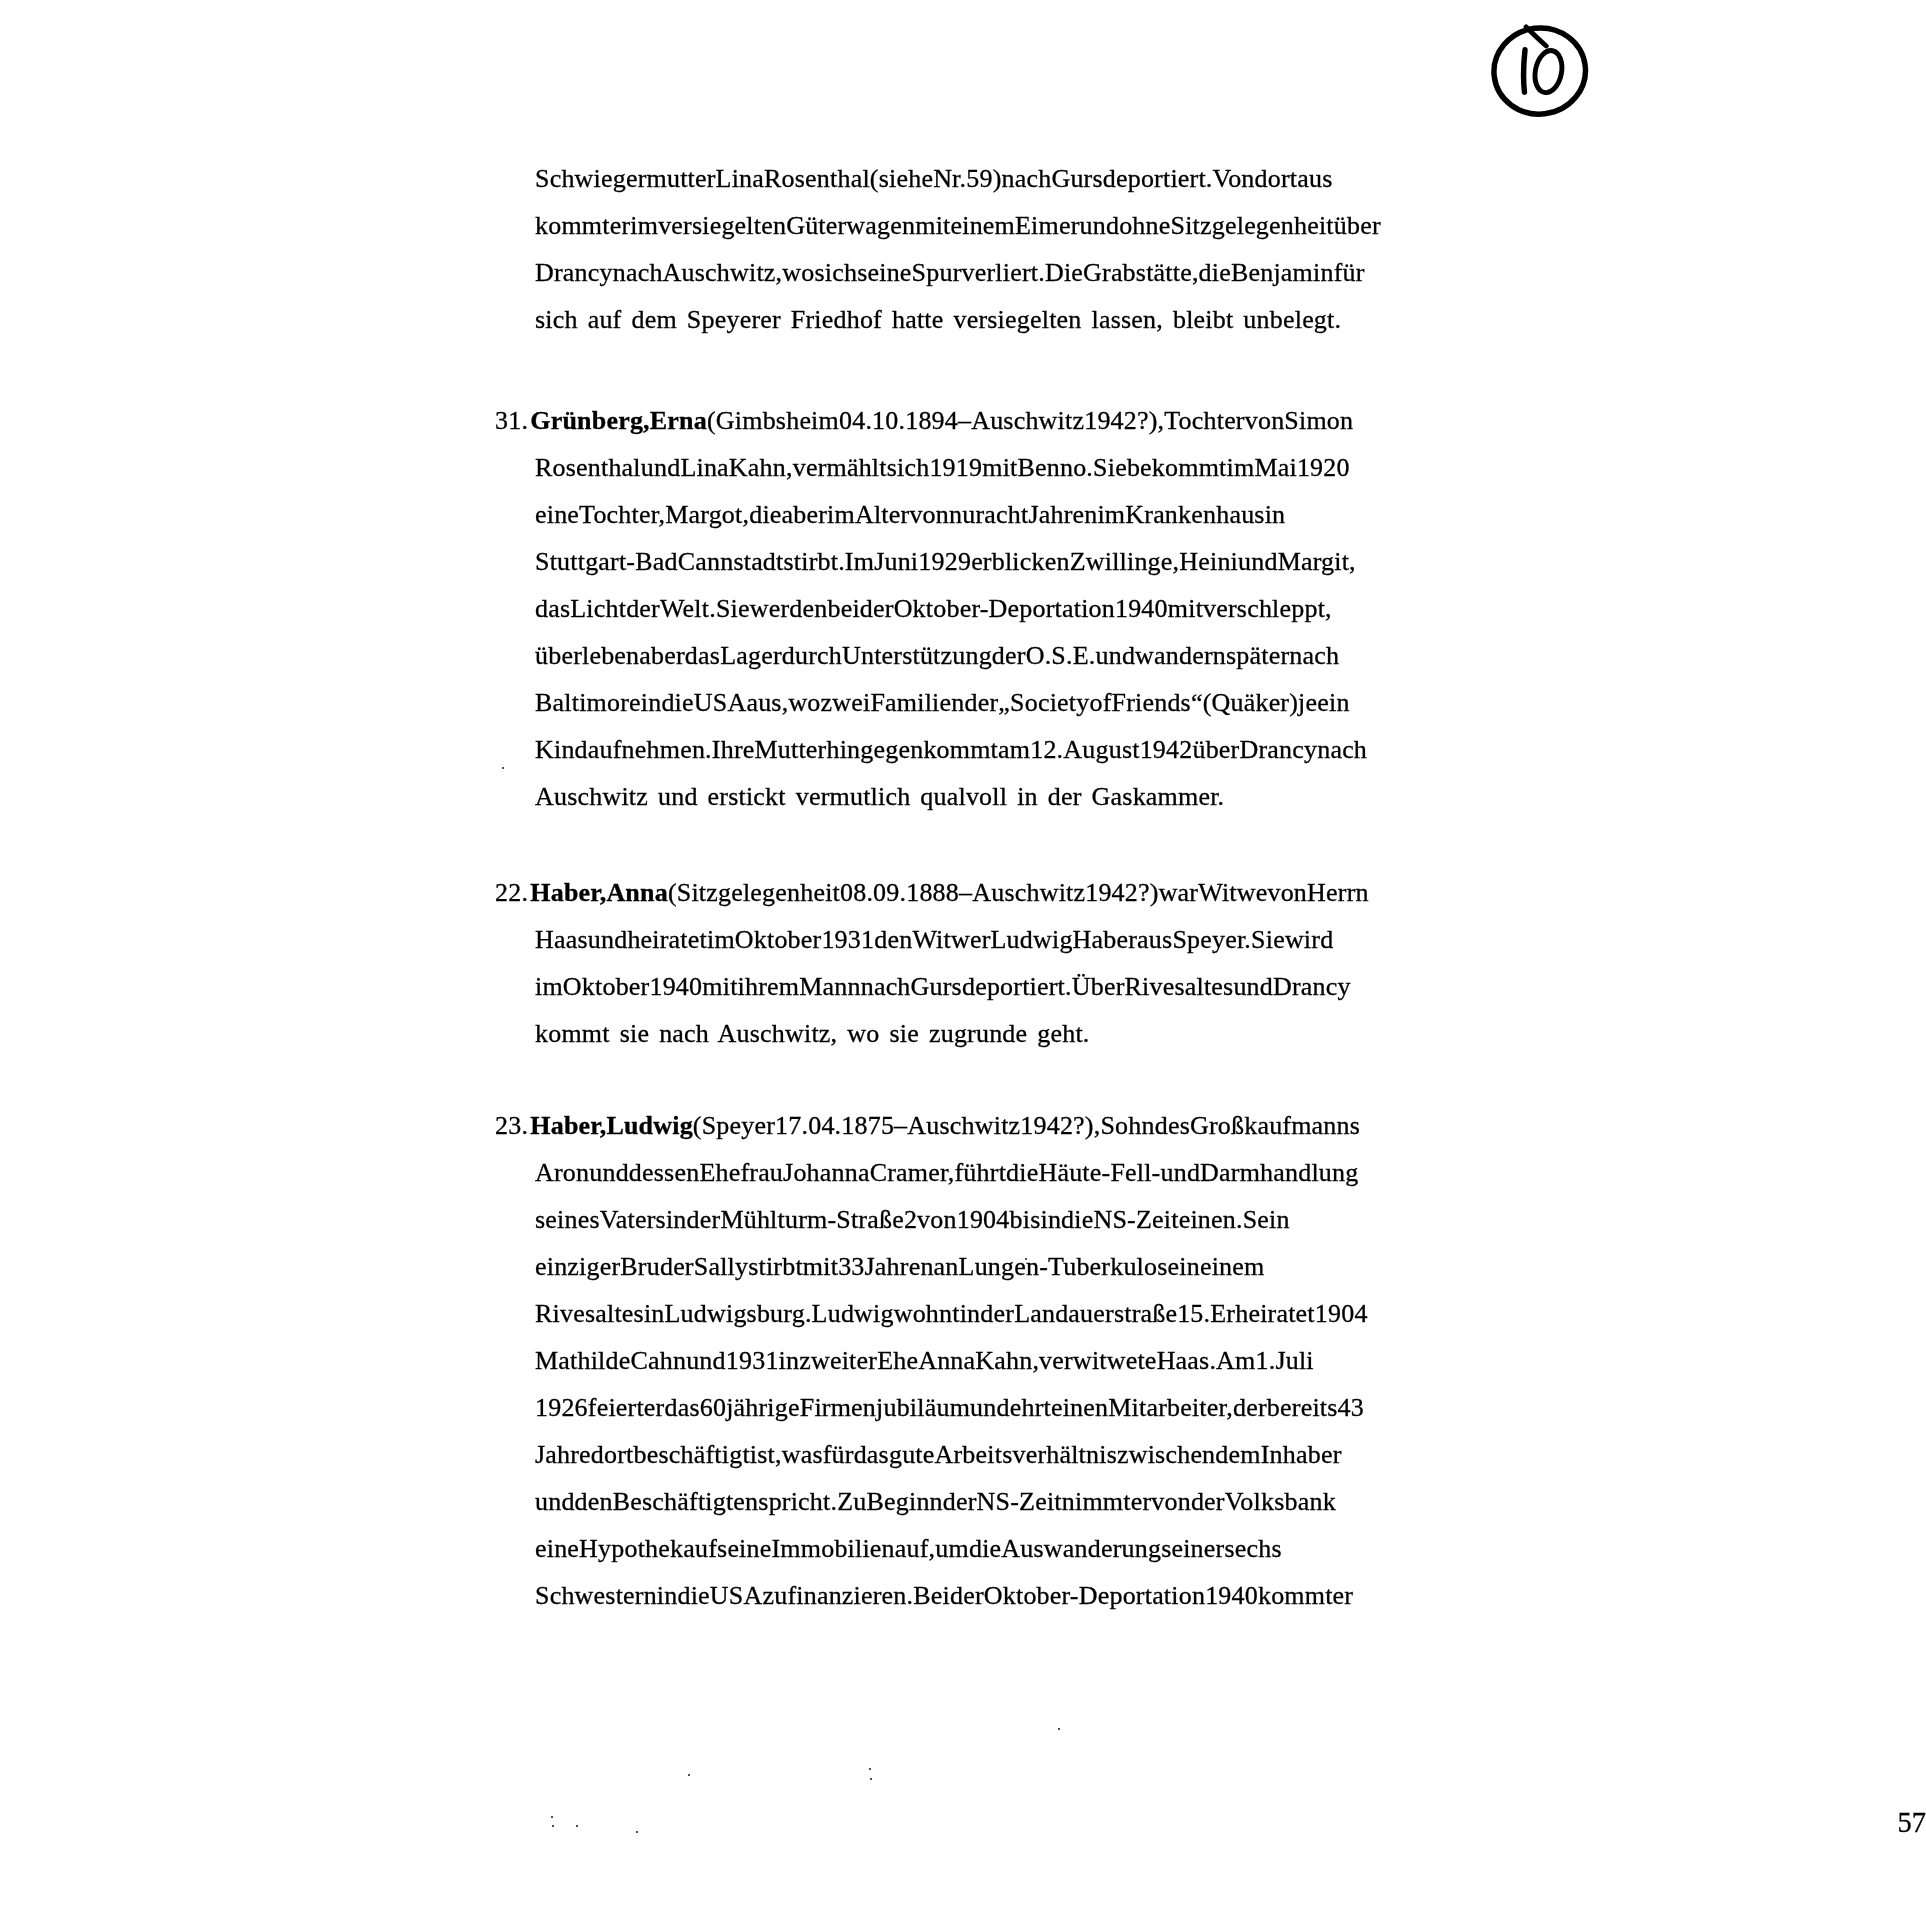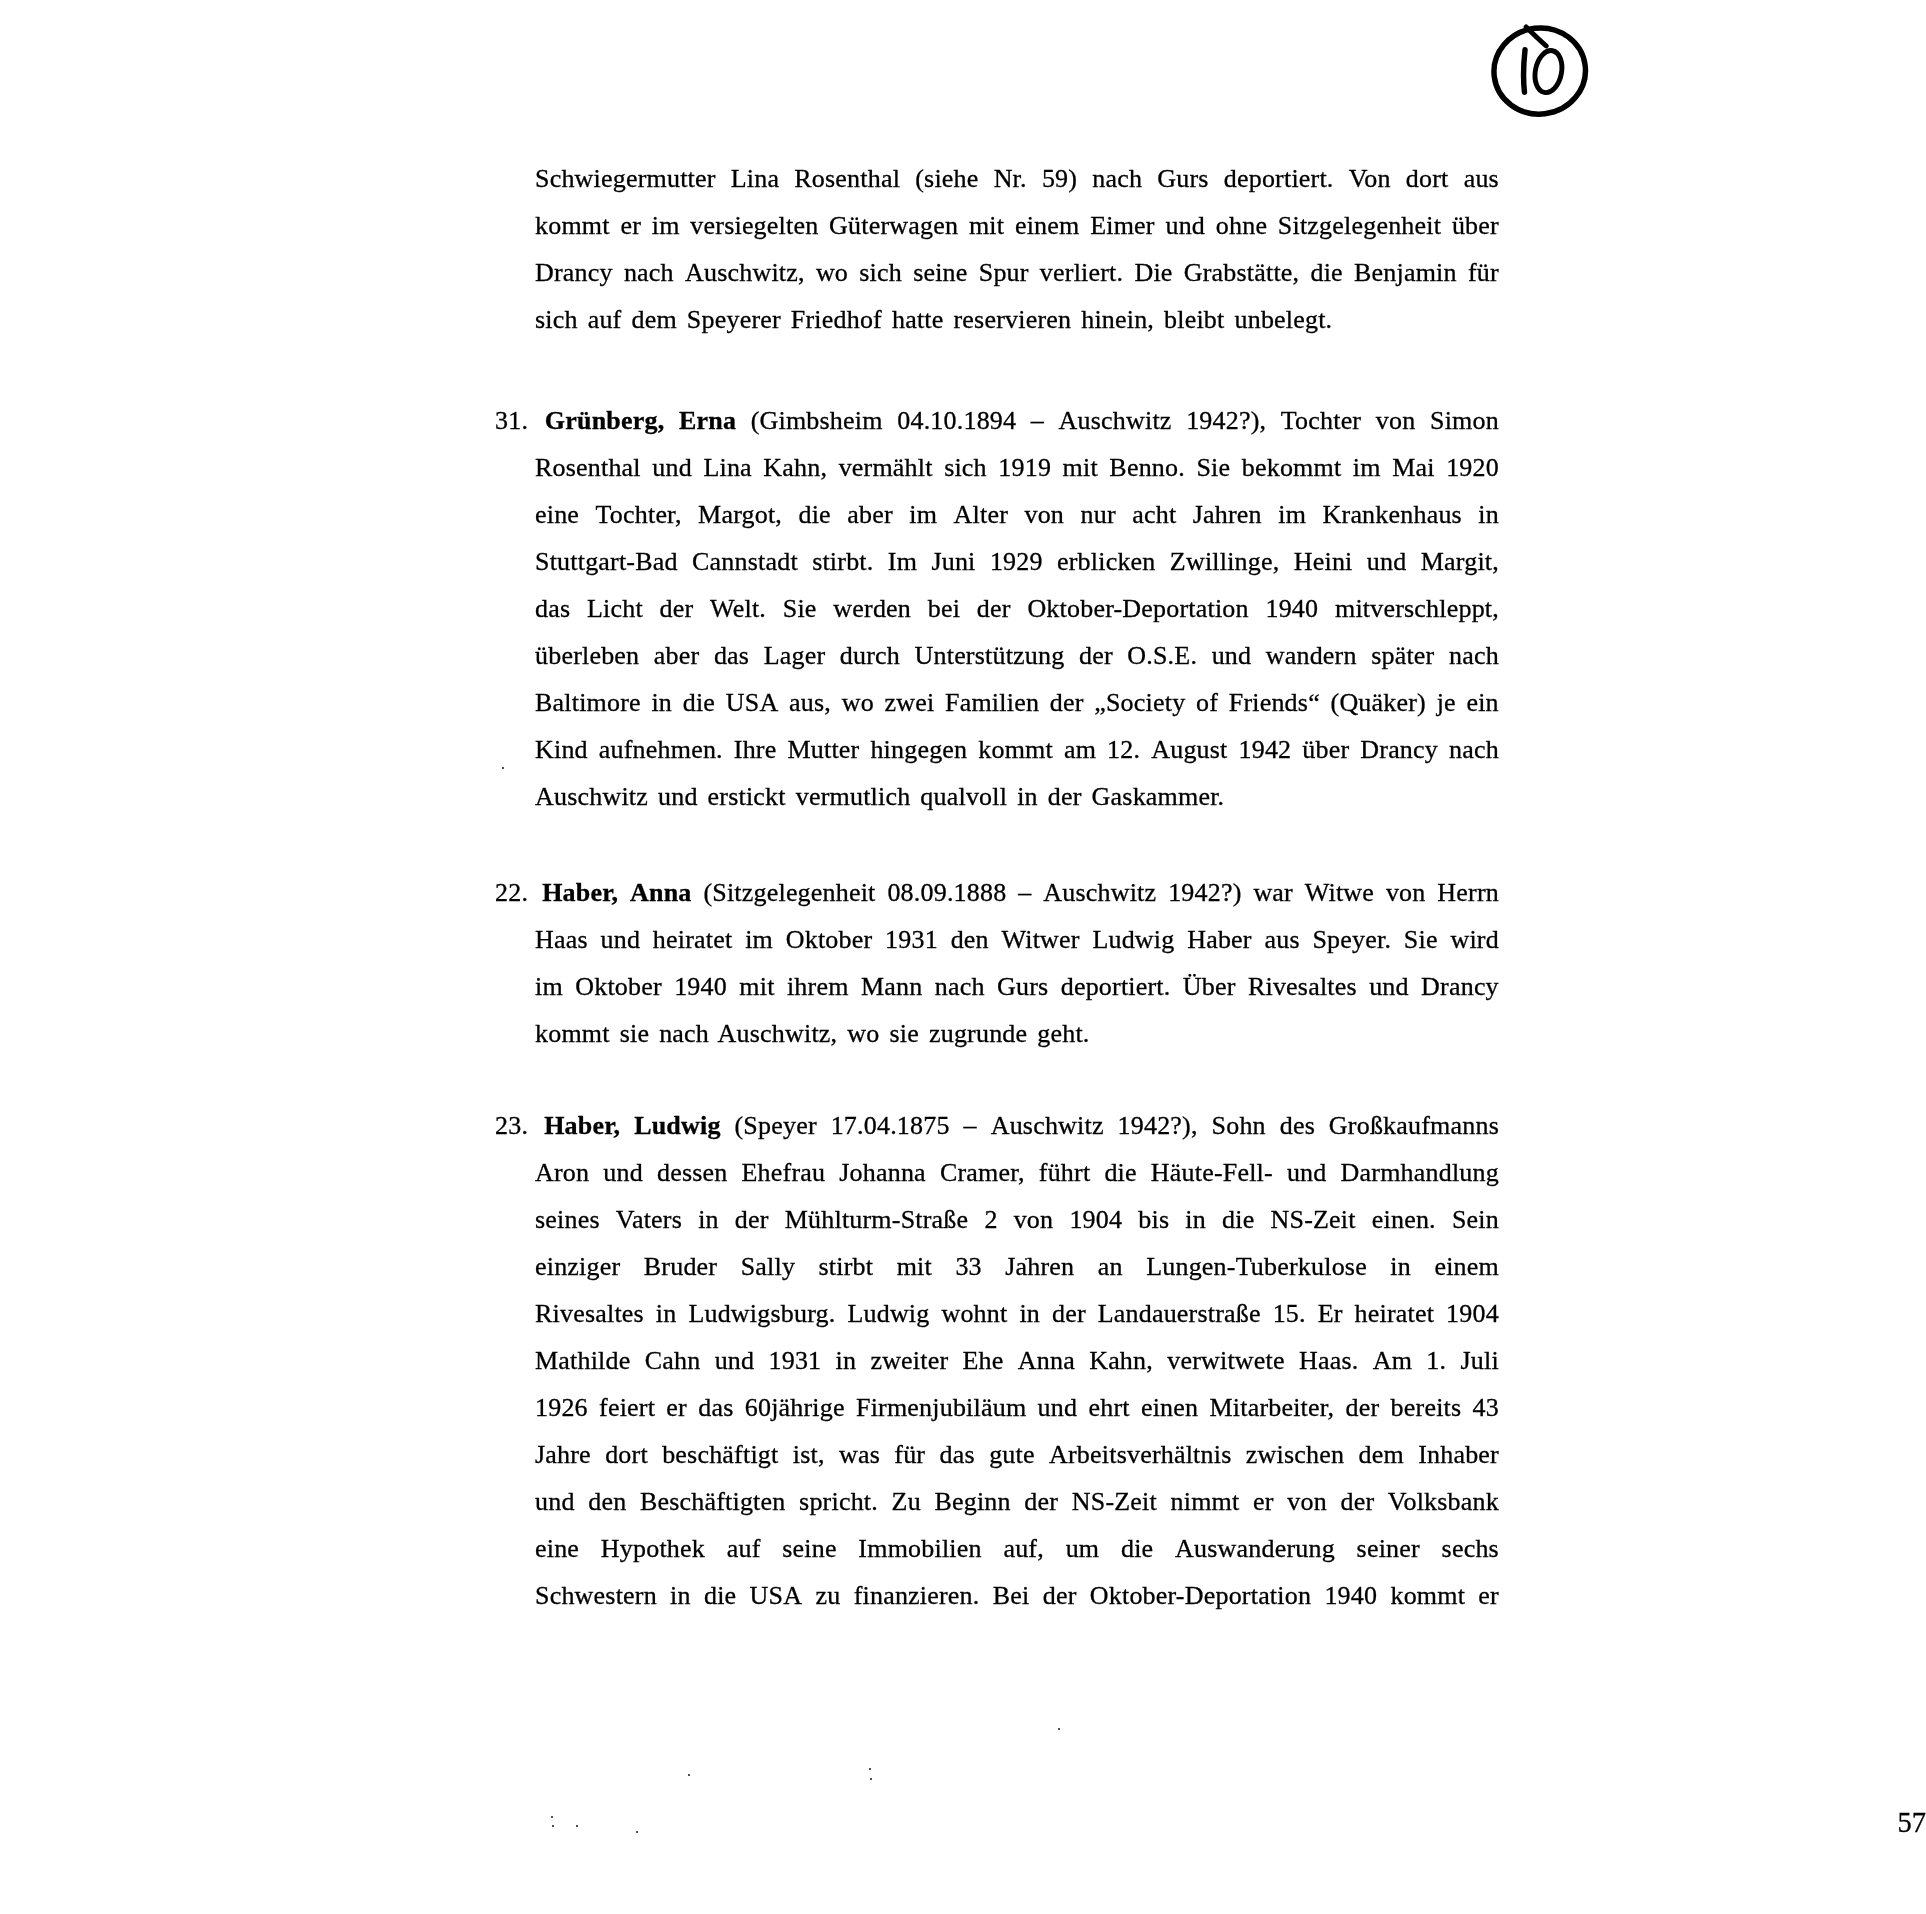--- a/index.html
+++ b/index.html
@@ -15,21 +15,20 @@
     -webkit-text-stroke: 0.3px #000;
   }
   .text-block { position: absolute; left: 0; top: 0; width: 100%; height: 100%; }
   .paragraph { position: absolute; left: 535px; width: 964px; }
   .p0 { top: 155px; }
   .p1 { top: 397px; }
   .p2 { top: 869px; }
   .p3 { top: 1102px; }
   .line {
     display: flex;
-    justify-content: space-between;
     height: 47px;
     line-height: 47px;
     font-size: 26px;
     letter-spacing: 0.2px;
   }
   .line span { white-space: pre; }
   .line.hang { margin-left: -40px; width: 1004px; }
   .line.last { display: block; white-space: nowrap; letter-spacing: 0.2px; word-spacing: 3.3px; }
   .b { font-weight: bold; }
   .num { padding-right: 2.2px; }
@@ -108,21 +107,21 @@
           <span>sich</span>
           <span>seine</span>
           <span>Spur</span>
           <span>verliert.</span>
           <span>Die</span>
           <span>Grabstätte,</span>
           <span>die</span>
           <span>Benjamin</span>
           <span>für</span>
         </div>
-        <div class="line last">sich auf dem Speyerer Friedhof hatte reservieren hinein, bleibt unbelegt.</div>
+        <div class="line last">sich auf dem Speyerer Friedhof hatte versiegelten lassen, bleibt unbelegt.</div>
       </div>
       <div class="paragraph p1">
         <div class="line hang">
           <span class="num">31.</span>
           <span class="b">Grünberg,</span>
           <span class="b">Erna</span>
           <span>(Gimbsheim</span>
           <span>04.10.1894</span>
           <span>–</span>
           <span>Auschwitz</span>

